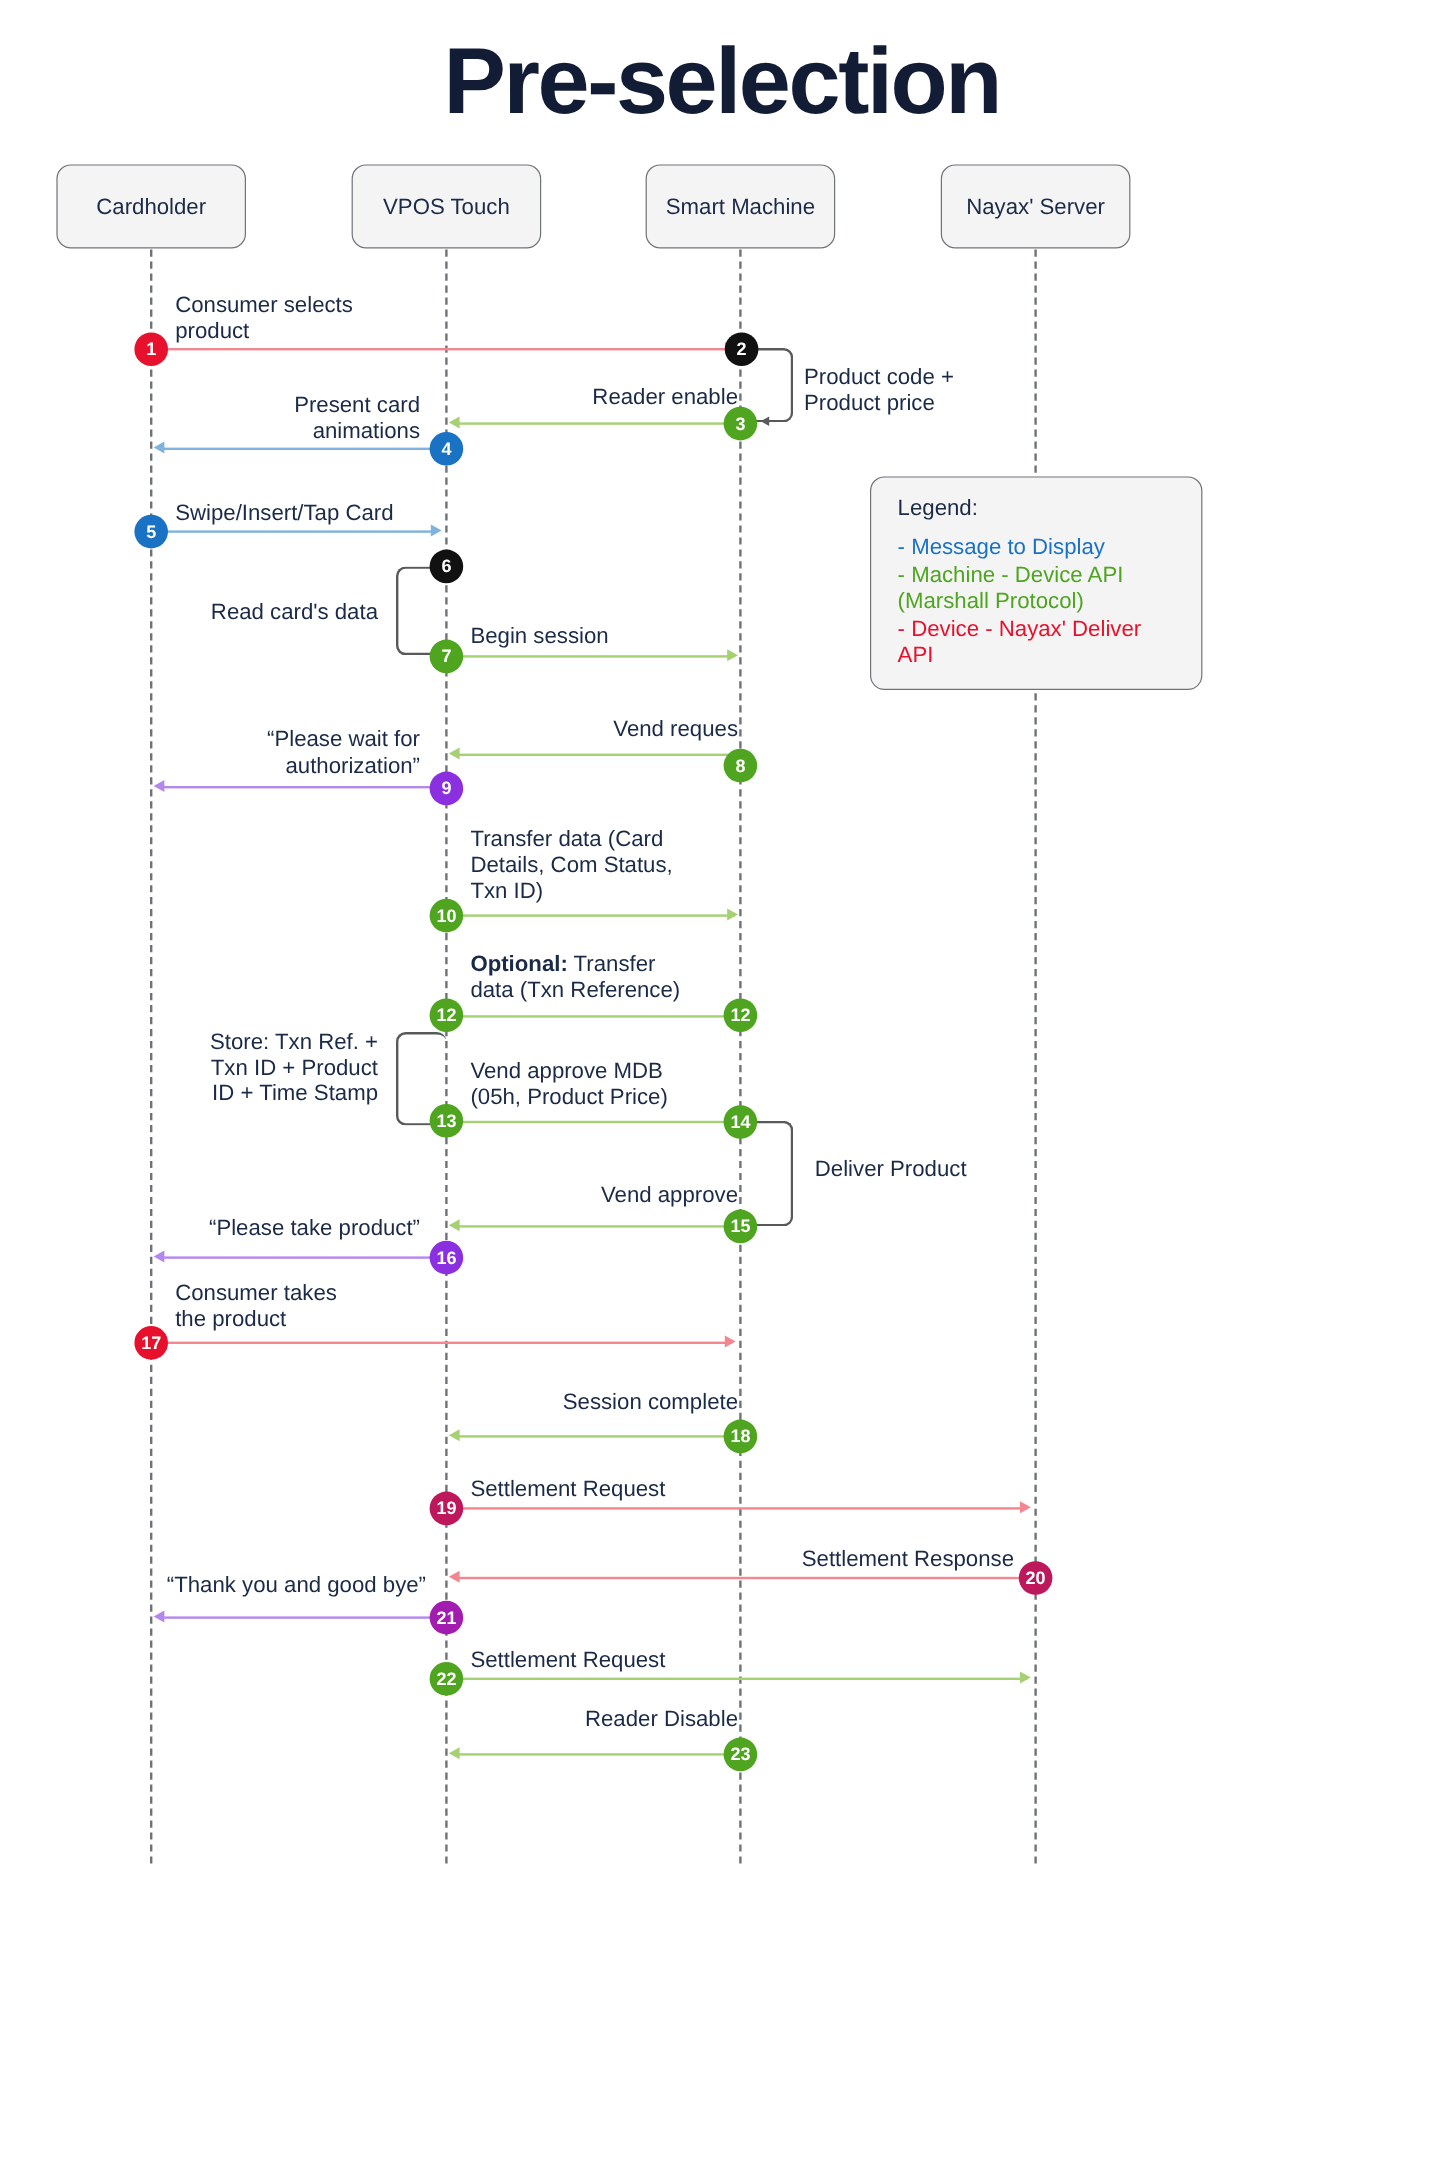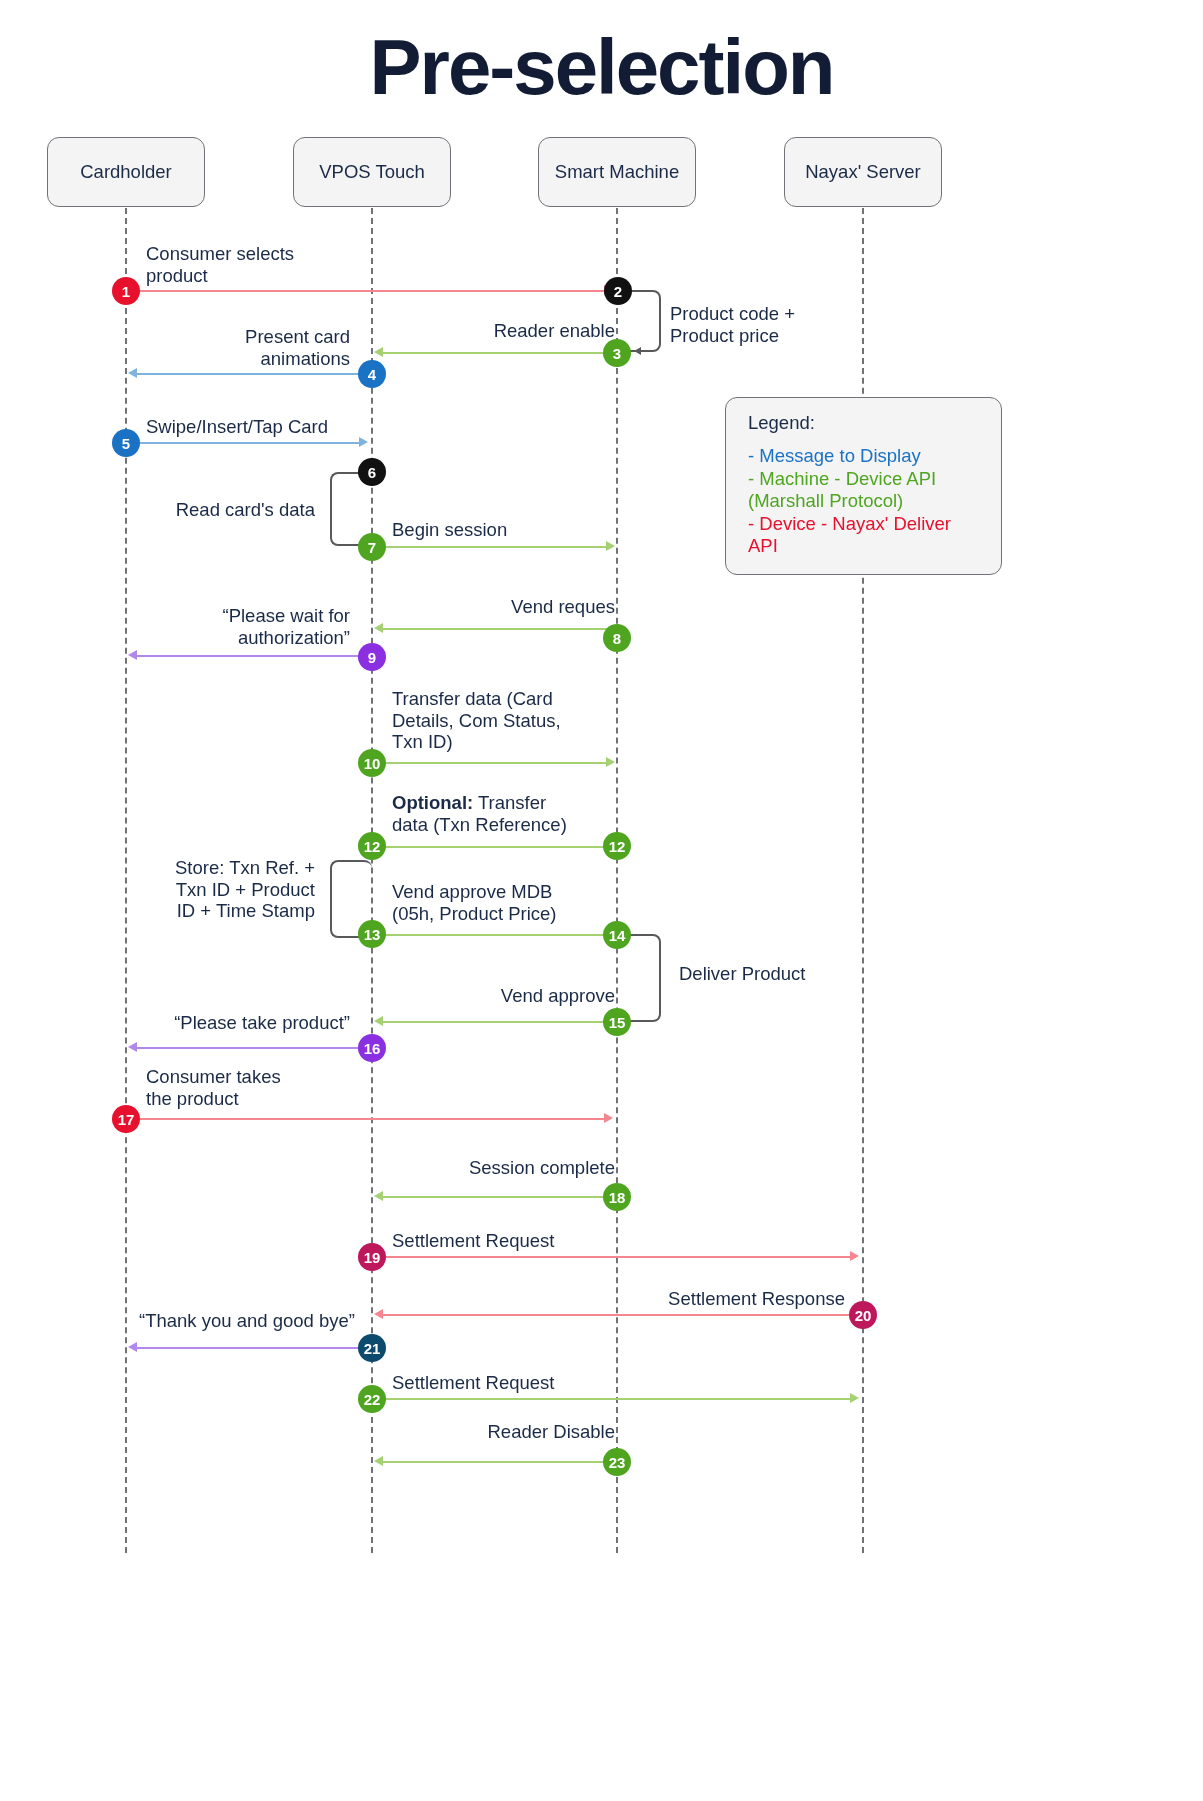--- a/index.html
+++ b/index.html
@@ -253,21 +253,21 @@
   <div class="badge" style="left:358px; top:1243px; background:#be185d;">19</div>
 
   <div class="msg right" style="left:560px; top:1288px; width:285px;">Settlement Response</div>
   <div class="arrow" style="left:378px; top:1314px; width:478px; border-top-color:#f4868f;"></div>
   <div class="arrowhead ah-left" style="left:374px; top:1309px; border-right-color:#f4868f;"></div>
   <div class="badge" style="left:849px; top:1301px; background:#be185d;">20</div>
 
   <div class="msg right" style="left:110px; top:1310px; width:245px;">“Thank you and good bye”</div>
   <div class="arrow" style="left:133px; top:1347px; width:227px; border-top-color:#b388ee;"></div>
   <div class="arrowhead ah-left" style="left:128px; top:1342px; border-right-color:#b388ee;"></div>
-  <div class="badge" style="left:358px; top:1334px; background:#0c4a6e;">21</div>
+  <div class="badge" style="left:358px; top:1334px; background:#a21caf;">21</div>
 
   <div class="msg" style="left:392px; top:1372px; width:300px;">Settlement Request</div>
   <div class="arrow" style="left:372px; top:1398px; width:484px; border-top-color:#a5d173;"></div>
   <div class="arrowhead ah-right" style="left:850px; top:1393px; border-left-color:#a5d173;"></div>
   <div class="badge" style="left:358px; top:1385px; background:#4fa520;">22</div>
 
   <div class="msg right" style="left:380px; top:1421px; width:235px;">Reader Disable</div>
   <div class="arrow" style="left:378px; top:1461px; width:232px; border-top-color:#a5d173;"></div>
   <div class="arrowhead ah-left" style="left:374px; top:1456px; border-right-color:#a5d173;"></div>
   <div class="badge" style="left:603px; top:1448px; background:#4fa520;">23</div>

